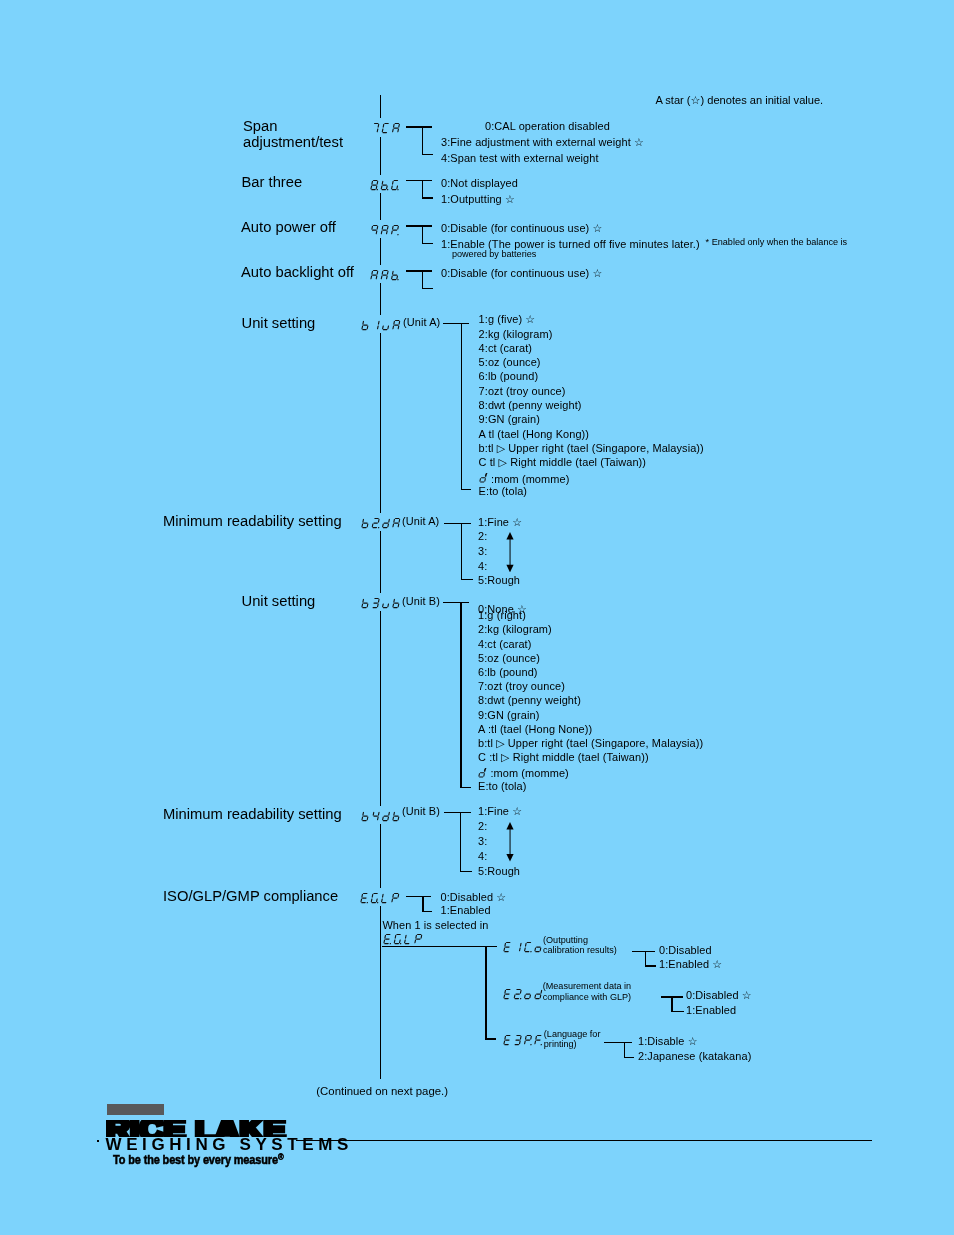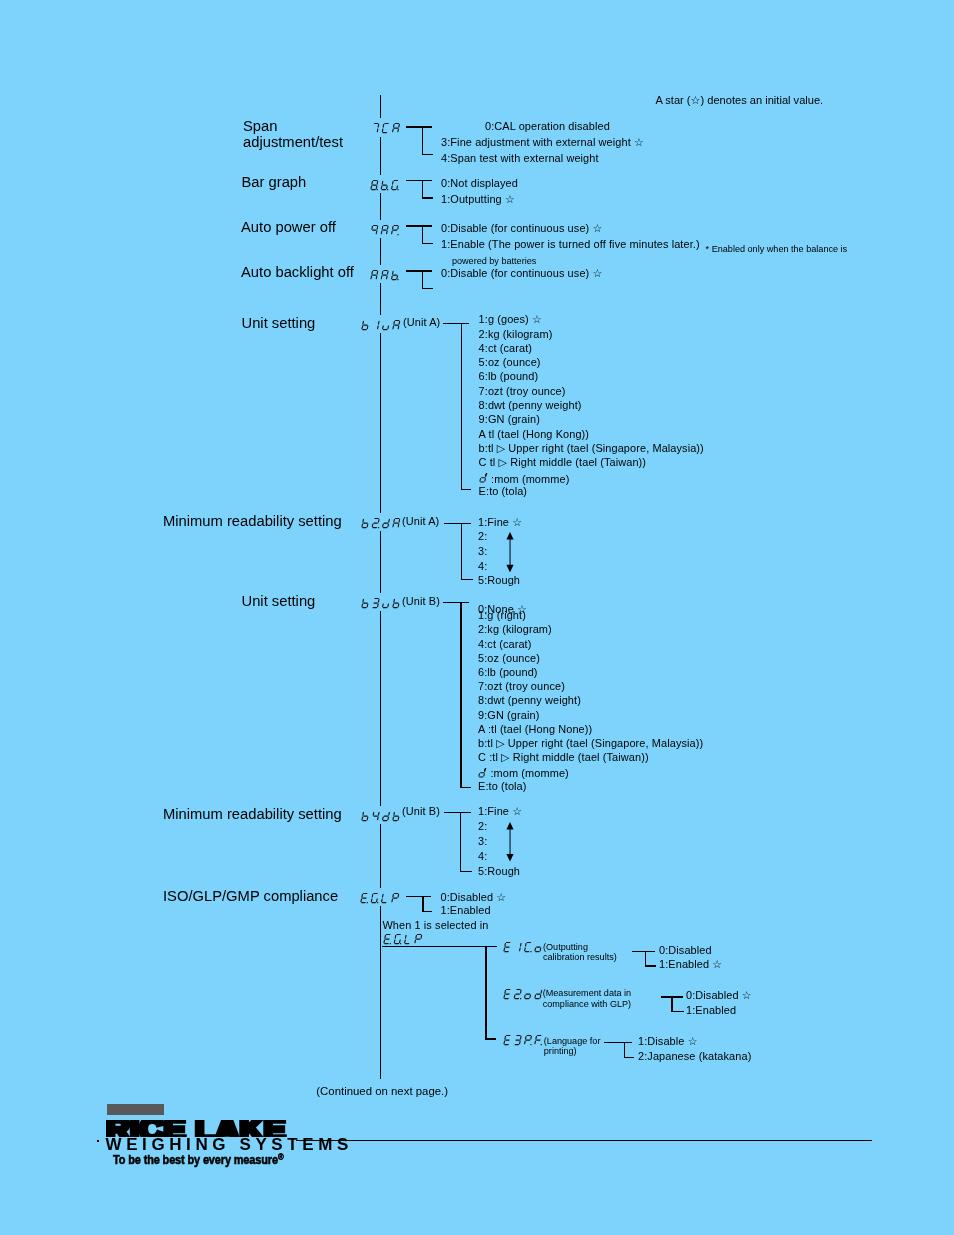--- a/index.html
+++ b/index.html
@@ -2,21 +2,21 @@
 <html><head>
 <meta charset="utf-8">
 <title>Setting function chart</title>
 <style>
   html,body{margin:0;padding:0;background:#fff;}
   body{width:954px;height:1235px;font-family:"Liberation Sans",sans-serif;color:#000;position:relative;overflow:hidden;}
   #page{position:absolute;left:0;top:0;width:954px;height:1235px;background:#7dd3fc;}
   .abs{position:absolute;white-space:nowrap;}
   .opt{font-size:10.95px;line-height:13px;letter-spacing:0.1px;}
   .lbl{font-size:14.75px;line-height:16.4px;}
-  .small{font-size:9.1px;line-height:10.4px;margin-top:7px;}
+  .small{font-size:9.1px;line-height:10.4px;}
   .note{font-size:11.1px;line-height:13px;}
   .small2{font-size:11.4px;line-height:13px;}
   .vline{position:absolute;background:#000;}
   .hline{position:absolute;background:#000;}
   svg.segtext{overflow:visible;}
 </style>
 </head>
 <body>
 
 <div id="page">
@@ -42,21 +42,21 @@
           <path transform="translate(200.4,0)" d="M13.5,0L48.5,0L54,5.5L48.5,11L13.5,11L8,5.5ZM51,13.5L56.5,8L62,13.5L62,42L56.5,47.5L51,42ZM51,58L56.5,52.5L62,58L62,86.5L56.5,92L51,86.5ZM0,58L5.5,52.5L11,58L11,86.5L5.5,92L0,86.5ZM0,13.5L5.5,8L11,13.5L11,42L5.5,47.5L0,42ZM13.5,44.5L48.5,44.5L54,50L48.5,55.5L13.5,55.5L8,50Z"></path>
         </g>
       </svg></div>
     <div class="hline" style="left:405.9px;top:126.3px;width:26.2px;height:1.25px;"></div>
     <div class="vline" style="left:422.2px;top:126.3px;width:1.25px;height:28.64999999999999px;"></div>
     <div class="hline" style="left:422.2px;top:153.7px;width:11.099999999999966px;height:1.25px;"></div>
     <div class="abs opt" style="left:441px;top:120px;margin-left:44px;">0:CAL operation disabled</div>
     <div class="abs opt" style="left:441px;top:136px;">3:Fine adjustment with external weight ☆</div>
     <div class="abs opt" style="left:441px;top:152px;">4:Span test with external weight</div>
     <div class="abs lbl" style="left:241.5px;top:173.5px;">
-      <div>Bar graph</div>
+      <div>Bar three</div>
     </div>
     <div class="abs" style="left:370.2px;top:178.9px;line-height:0;"><svg class="segtext" width="30.63" height="12.36" viewBox="-21 -6 297.4 114" fill="#111" xmlns="http://www.w3.org/2000/svg">
         <g transform="skewX(-11)">
           <path transform="translate(0,0)" d="M13.5,0L48.5,0L54,5.5L48.5,11L13.5,11L8,5.5ZM51,13.5L56.5,8L62,13.5L62,42L56.5,47.5L51,42ZM51,58L56.5,52.5L62,58L62,86.5L56.5,92L51,86.5ZM13.5,89L48.5,89L54,94.5L48.5,100L13.5,100L8,94.5ZM0,58L5.5,52.5L11,58L11,86.5L5.5,92L0,86.5ZM0,13.5L5.5,8L11,13.5L11,42L5.5,47.5L0,42ZM13.5,44.5L48.5,44.5L54,50L48.5,55.5L13.5,55.5L8,50Z"></path>
           <rect x="63" y="89" width="11" height="11"></rect>
           <path transform="translate(100.2,0)" d="M51,58L56.5,52.5L62,58L62,86.5L56.5,92L51,86.5ZM13.5,89L48.5,89L54,94.5L48.5,100L13.5,100L8,94.5ZM0,58L5.5,52.5L11,58L11,86.5L5.5,92L0,86.5ZM0,13.5L5.5,8L11,13.5L11,42L5.5,47.5L0,42ZM13.5,44.5L48.5,44.5L54,50L48.5,55.5L13.5,55.5L8,50Z"></path>
           <rect x="163.2" y="89" width="11" height="11"></rect>
           <path transform="translate(200.4,0)" d="M13.5,0L48.5,0L54,5.5L48.5,11L13.5,11L8,5.5ZM51,58L56.5,52.5L62,58L62,86.5L56.5,92L51,86.5ZM13.5,89L48.5,89L54,94.5L48.5,100L13.5,100L8,94.5ZM0,58L5.5,52.5L11,58L11,86.5L5.5,92L0,86.5ZM0,13.5L5.5,8L11,13.5L11,42L5.5,47.5L0,42Z"></path>
           <rect x="263.40000000000003" y="89" width="11" height="11"></rect>
         </g>
@@ -107,21 +107,21 @@
           <path transform="translate(0,0)" d="M51,58L56.5,52.5L62,58L62,86.5L56.5,92L51,86.5ZM13.5,89L48.5,89L54,94.5L48.5,100L13.5,100L8,94.5ZM0,58L5.5,52.5L11,58L11,86.5L5.5,92L0,86.5ZM0,13.5L5.5,8L11,13.5L11,42L5.5,47.5L0,42ZM13.5,44.5L48.5,44.5L54,50L48.5,55.5L13.5,55.5L8,50Z"></path>
           <path transform="translate(100.2,0)" d="M51,13.5L56.5,8L62,13.5L62,42L56.5,47.5L51,42ZM51,58L56.5,52.5L62,58L62,86.5L56.5,92L51,86.5Z"></path>
           <path transform="translate(200.4,0)" d="M51,58L56.5,52.5L62,58L62,86.5L56.5,92L51,86.5ZM13.5,89L48.5,89L54,94.5L48.5,100L13.5,100L8,94.5ZM0,58L5.5,52.5L11,58L11,86.5L5.5,92L0,86.5Z"></path>
           <path transform="translate(300.6,0)" d="M13.5,0L48.5,0L54,5.5L48.5,11L13.5,11L8,5.5ZM51,13.5L56.5,8L62,13.5L62,42L56.5,47.5L51,42ZM51,58L56.5,52.5L62,58L62,86.5L56.5,92L51,86.5ZM0,58L5.5,52.5L11,58L11,86.5L5.5,92L0,86.5ZM0,13.5L5.5,8L11,13.5L11,42L5.5,47.5L0,42ZM13.5,44.5L48.5,44.5L54,50L48.5,55.5L13.5,55.5L8,50Z"></path>
         </g>
       </svg></div>
     <div class="abs opt" style="left:403px;top:316.3px;">(Unit A)</div>
     <div class="hline" style="left:443.4px;top:322.8px;width:26px;height:1.25px;"></div>
     <div class="vline" style="left:460.5px;top:322.8px;width:1.25px;height:167.34999999999997px;"></div>
     <div class="hline" style="left:460.5px;top:488.9px;width:10.099999999999966px;height:1.25px;"></div>
-    <div class="abs opt" style="left:478.6px;top:313.25px;">1:g (goes) ☆</div>
+    <div class="abs opt" style="left:478.6px;top:313.25px;">1:g (five) ☆</div>
     <div class="abs opt" style="left:478.6px;top:327.56px;">2:kg (kilogram)</div>
     <div class="abs opt" style="left:478.6px;top:341.87px;">4:ct (carat)</div>
     <div class="abs opt" style="left:478.6px;top:356.18px;">5:oz (ounce)</div>
     <div class="abs opt" style="left:478.6px;top:370.49px;">6:lb (pound)</div>
     <div class="abs opt" style="left:478.6px;top:384.8px;">7:ozt (troy ounce)</div>
     <div class="abs opt" style="left:478.6px;top:399.11px;">8:dwt (penny weight)</div>
     <div class="abs opt" style="left:478.6px;top:413.42px;">9:GN (grain)</div>
     <div class="abs opt" style="left:478.6px;top:427.73px;">A tl (tael (Hong Kong))</div>
     <div class="abs opt" style="left:478.6px;top:442.04px;">b:tl ▷ Upper right (tael (Singapore, Malaysia))</div>
     <div class="abs opt" style="left:478.6px;top:456.35px;">C tl ▷ Right middle (tael (Taiwan))</div>

